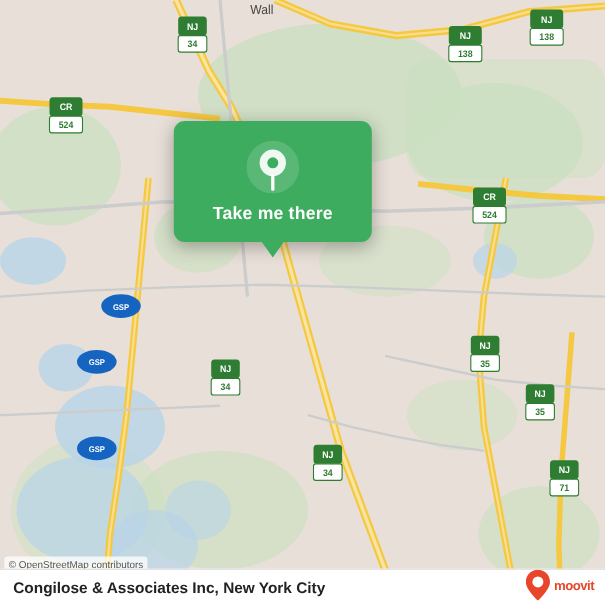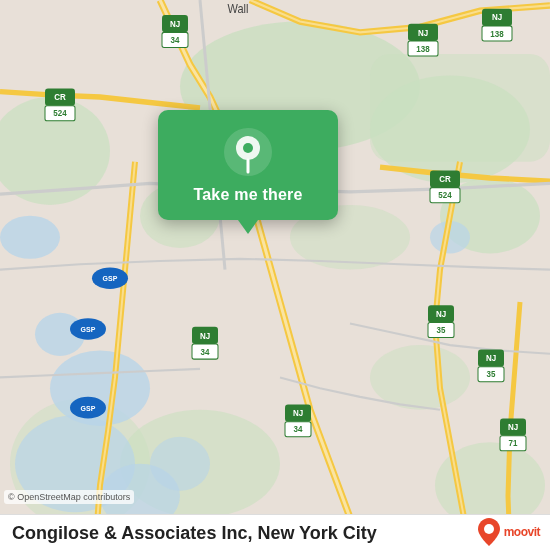--- a/index.html
+++ b/index.html
@@ -86,28 +86,28 @@
       bottom: 0;
       left: 0;
       width: 100%;
       background: #fff;
       padding: 8px 12px 6px;
       z-index: 10;
       border-top: 1px solid #ddd;
     }
 
     #location-name {
-      font-size: 18px;
+      font-size: 14px;
       font-weight: 600;
       color: #222;
     }
 
     #attribution {
       position: absolute;
-      bottom: 46px;
+      bottom: 30px;
       left: 4px;
       font-size: 9px;
       color: #555;
       background: rgba(255,255,255,0.75);
       padding: 2px 4px;
       border-radius: 3px;
       z-index: 9;
     }
 
     

